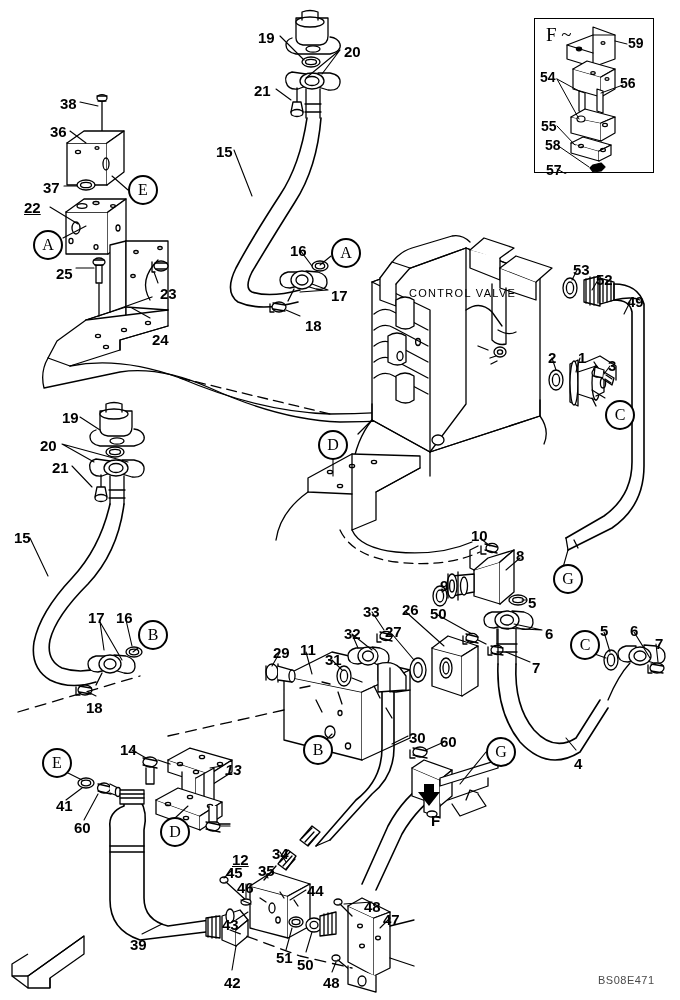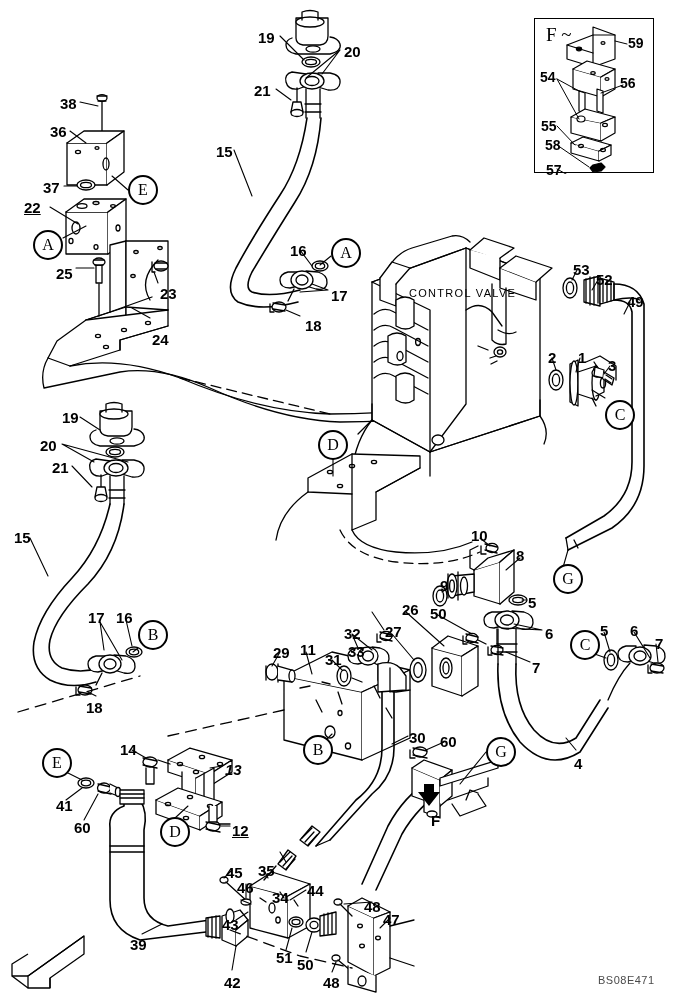--- a/index.html
+++ b/index.html
@@ -643,40 +643,40 @@
       <div class="callout" style="left: 471px; top: 528px;">10</div>
       <div class="callout" style="left: 516px; top: 548px;">8</div>
       <div class="callout" style="left: 440px; top: 578px;">9</div>
       <div class="callout" style="left: 528px; top: 595px;">5</div>
       <div class="callout" style="left: 545px; top: 626px;">6</div>
       <div class="callout" style="left: 532px; top: 660px;">7</div>
       <div class="callout" style="left: 600px; top: 623px;">5</div>
       <div class="callout" style="left: 630px; top: 623px;">6</div>
       <div class="callout" style="left: 655px; top: 636px;">7</div>
       <div class="callout" style="left: 574px; top: 756px;">4</div>
-      <div class="callout" style="left: 348px; top: 604px; margin-top: 40px;">33</div>
+      <div class="callout" style="left: 363px; top: 604px;">33</div>
       <div class="callout" style="left: 402px; top: 602px;">26</div>
       <div class="callout" style="left: 430px; top: 606px;">50</div>
       <div class="callout" style="left: 344px; top: 626px;">32</div>
       <div class="callout" style="left: 385px; top: 624px;">27</div>
       <div class="callout" style="left: 273px; top: 645px;">29</div>
       <div class="callout" style="left: 300px; top: 642px;">11</div>
       <div class="callout" style="left: 325px; top: 652px;">31</div>
       <div class="callout" style="left: 409px; top: 730px;">30</div>
       <div class="callout" style="left: 440px; top: 734px;">60</div>
       <div class="callout" style="left: 120px; top: 742px;">14</div>
       <div class="callout" style="left: 225px; top: 762px; font-style: italic;">13</div>
-      <div class="callout" style="left: 232px; top: 823px; text-decoration: underline;">12</div>
+      <div class="callout" style="left: 232px; top: 852px; text-decoration: underline;">12</div>
       <div class="callout" style="left: 56px; top: 798px;">41</div>
       <div class="callout" style="left: 74px; top: 820px;">60</div>
       <div class="callout" style="left: 130px; top: 937px;">39</div>
       <div class="callout" style="left: 226px; top: 865px;">45</div>
       <div class="callout" style="left: 258px; top: 863px;">35</div>
       <div class="callout" style="left: 237px; top: 880px;">46</div>
-      <div class="callout" style="left: 272px; top: 890px;">34</div>
+      <div class="callout" style="left: 272px; top: 846px;">34</div>
       <div class="callout" style="left: 307px; top: 883px;">44</div>
       <div class="callout" style="left: 222px; top: 917px;">43</div>
       <div class="callout" style="left: 276px; top: 950px;">51</div>
       <div class="callout" style="left: 297px; top: 957px;">50</div>
       <div class="callout" style="left: 224px; top: 975px;">42</div>
       <div class="callout" style="left: 364px; top: 899px;">48</div>
       <div class="callout" style="left: 383px; top: 912px;">47</div>
       <div class="callout" style="left: 323px; top: 975px;">48</div>
       <div class="callout sm" style="left: 628px; top: 36px;">59</div>
       <div class="callout sm" style="left: 540px; top: 70px;">54</div>

